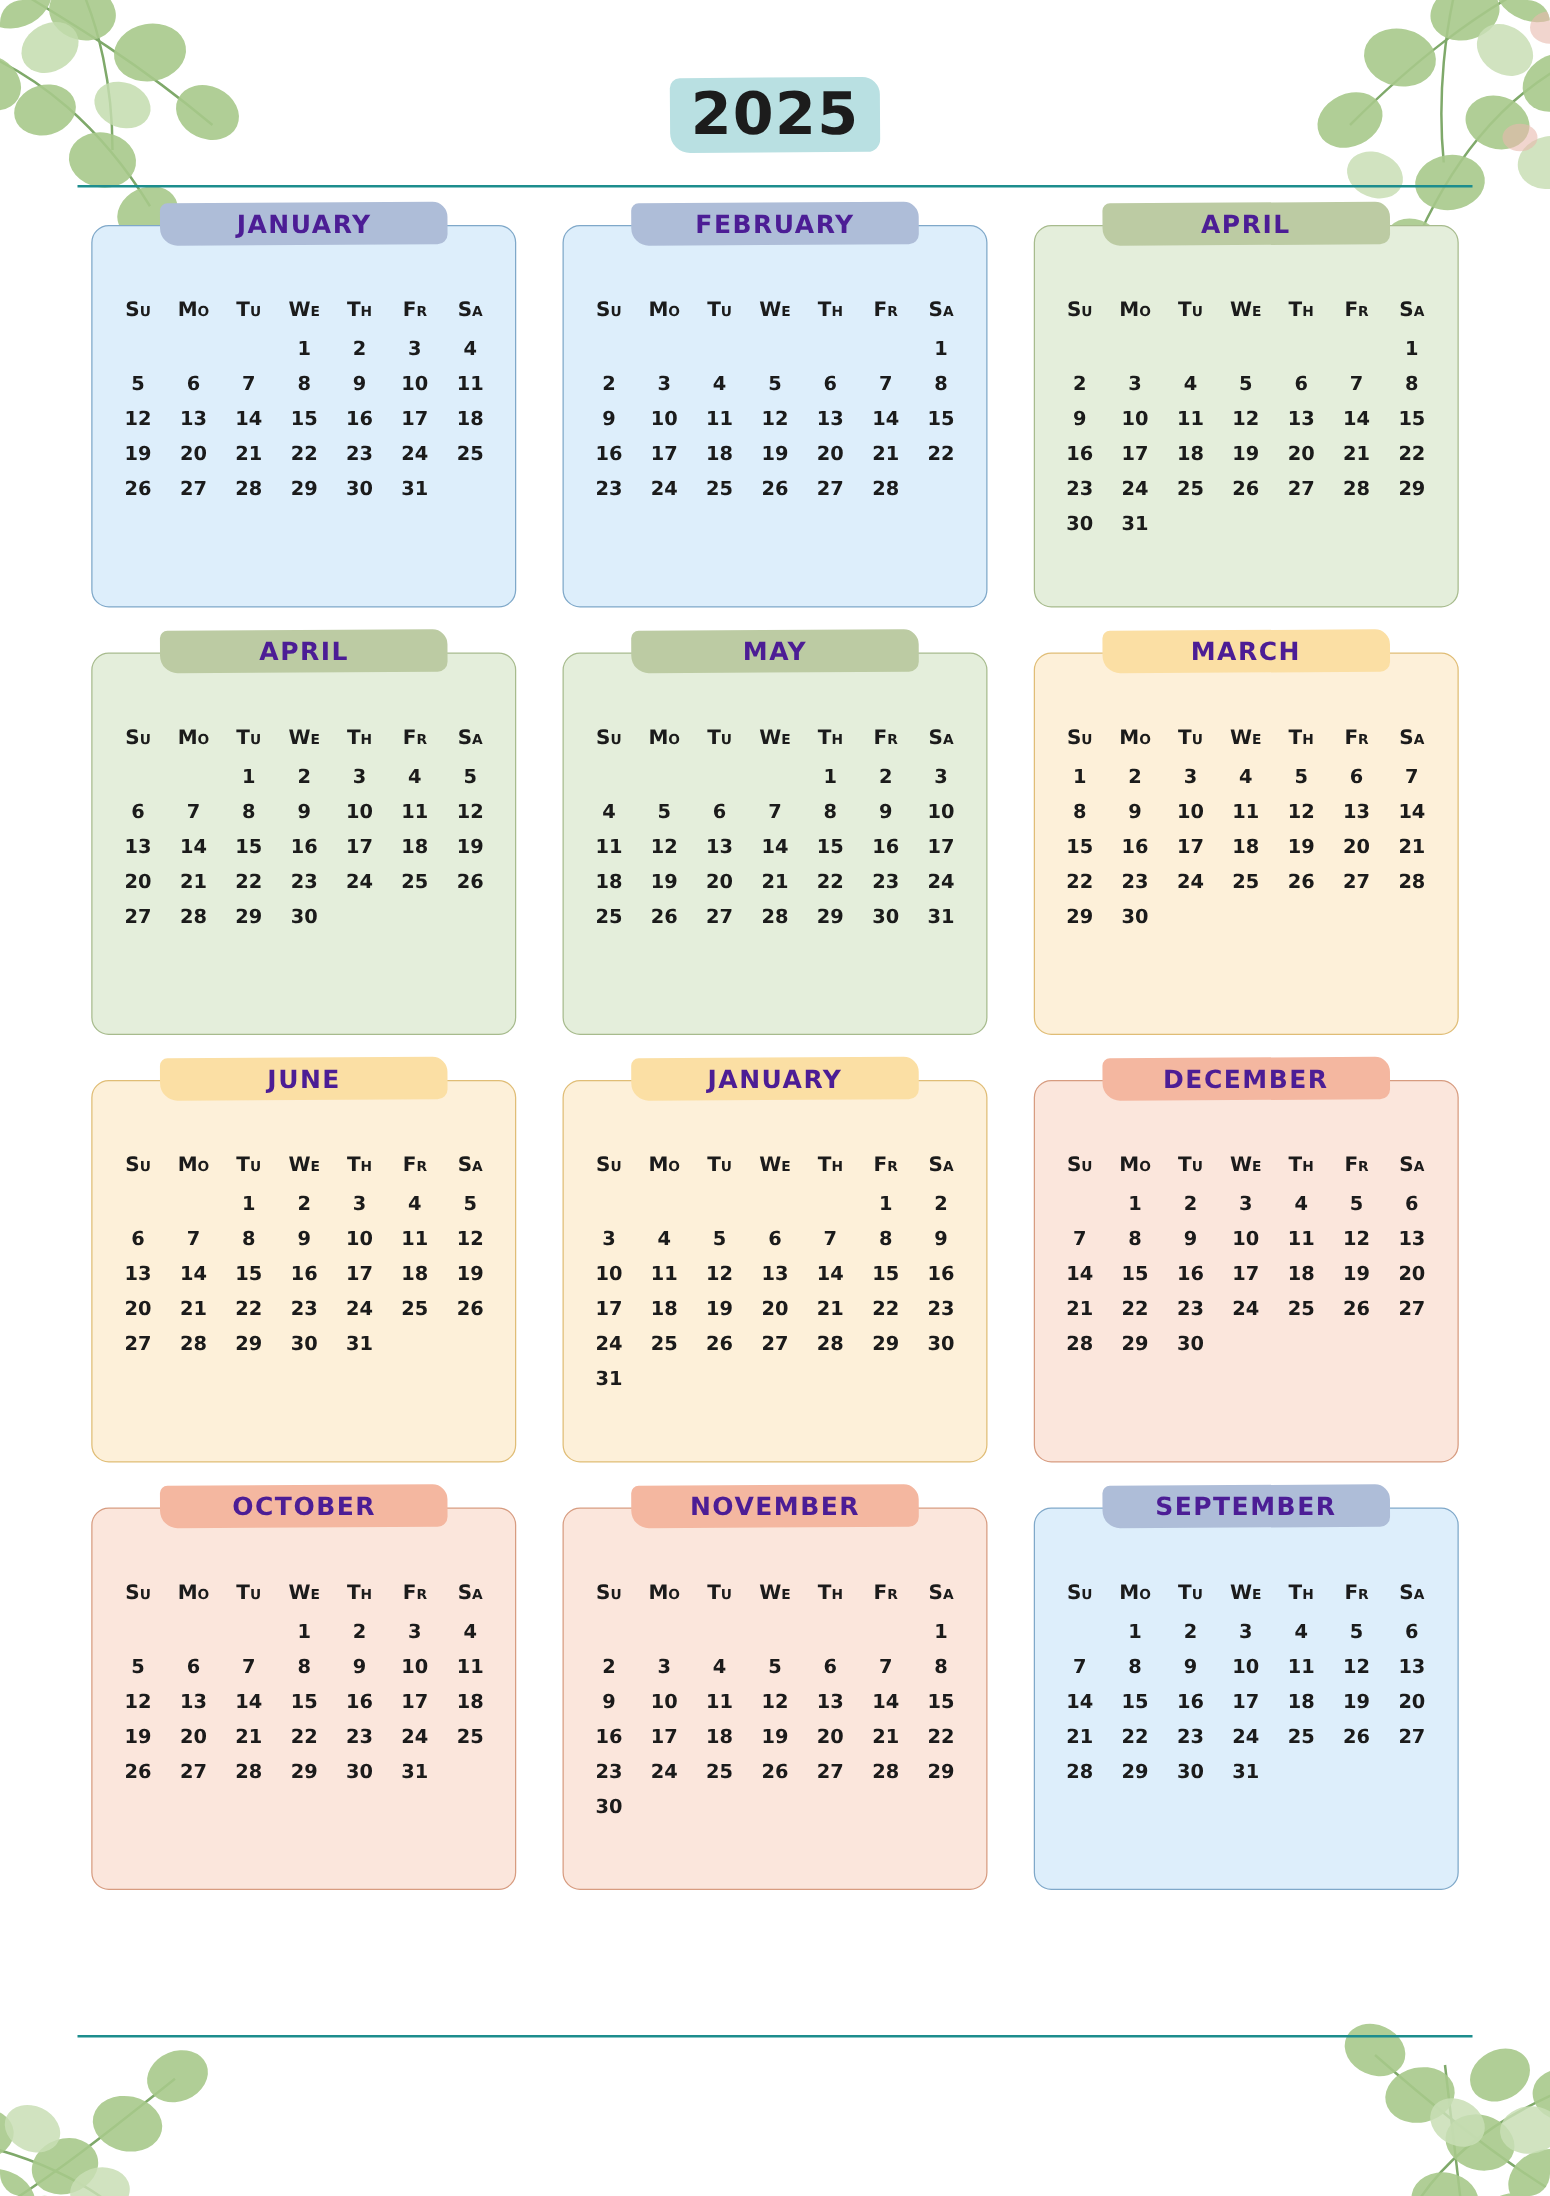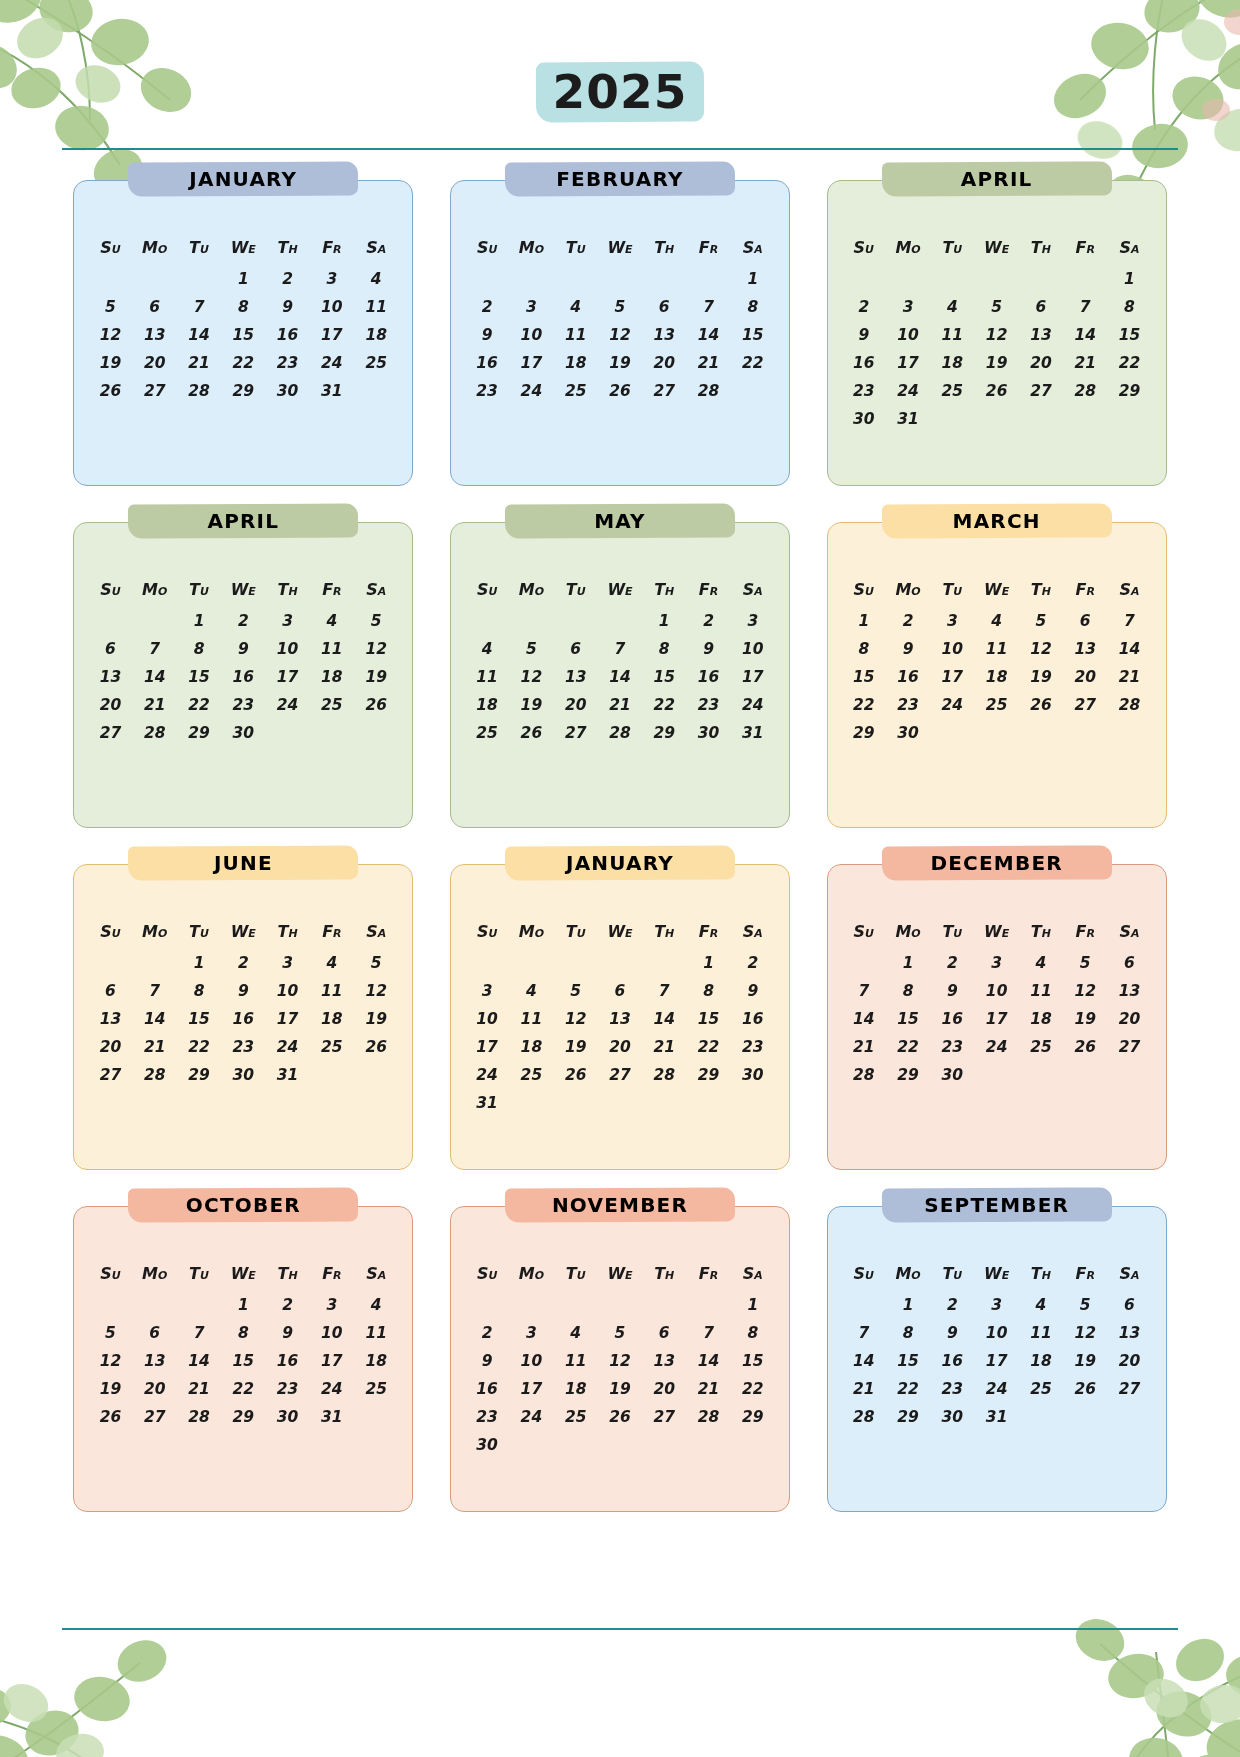--- a/index.html
+++ b/index.html
@@ -8,20 +8,21 @@
     width: 1240px; height: 1757px;
     background: #ffffff;
     font-family: "DejaVu Sans", sans-serif;
     overflow: hidden;
   }
   .page {
     position: relative;
     width: 1240px; height: 1757px;
     background: #ffffff;
     overflow: hidden;
+    border-radius: 18px;
   }
 
   
   .leafwrap { position: absolute; pointer-events: none; }
   .leaf-tl { top: -20px; left: -30px; }
   .leaf-tr { top: -30px; right: -20px; }
   .leaf-bl { bottom: -30px; left: -30px; }
   .leaf-br { bottom: -25px; right: -20px; }
 
   
@@ -88,28 +89,27 @@
     border-radius: 6px 12px 8px 14px;
     background: #aebdd8;
   }
   .month-name {
     position: absolute;
     top: 5px; left: 0; width: 100%;
     text-align: center;
     font-size: 20px;
     font-weight: bold;
     letter-spacing: 1.2px;
-    color: #000000;
+    color: #4c1d95;
   }
   table.cal {
     position: absolute;
     top: 54px; left: 14px; right: 14px;
     width: calc(100% - 28px);
     border-collapse: collapse;
-    font-style: italic;
   }
   table.cal th {
     font-size: 16px;
     font-weight: bold;
     color: #1b1b1b;
     padding: 3px 0 8px 0;
     font-variant: small-caps;
     text-align: center;
     width: 14.28%;
   }

